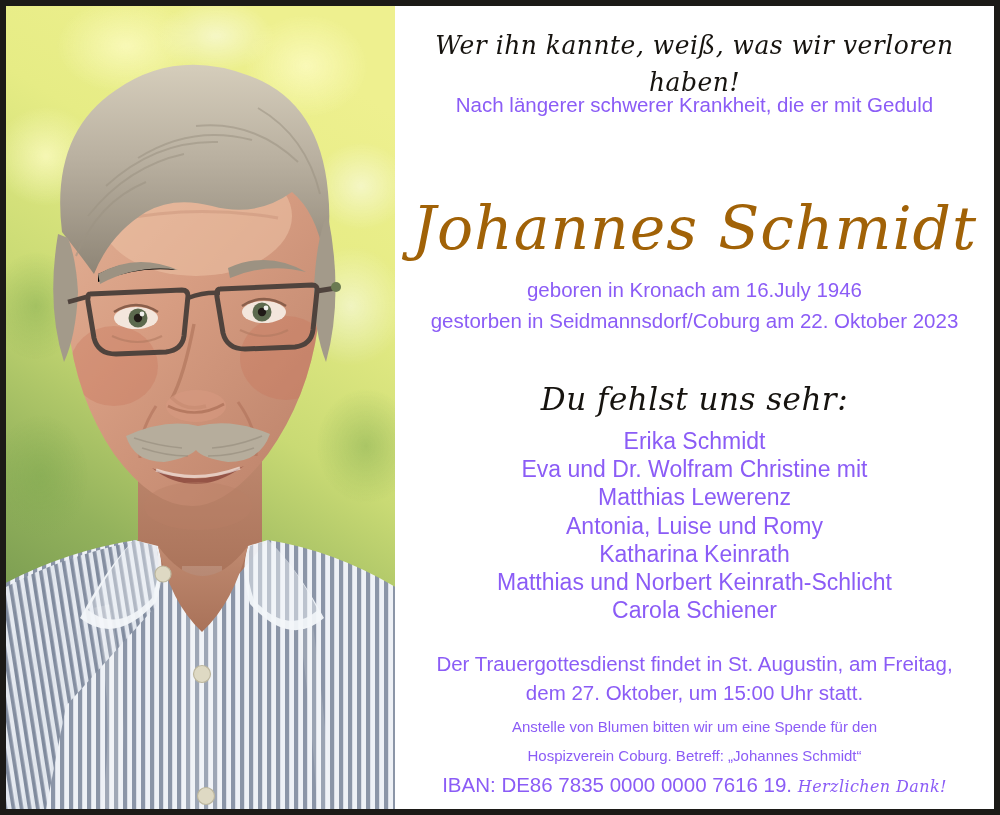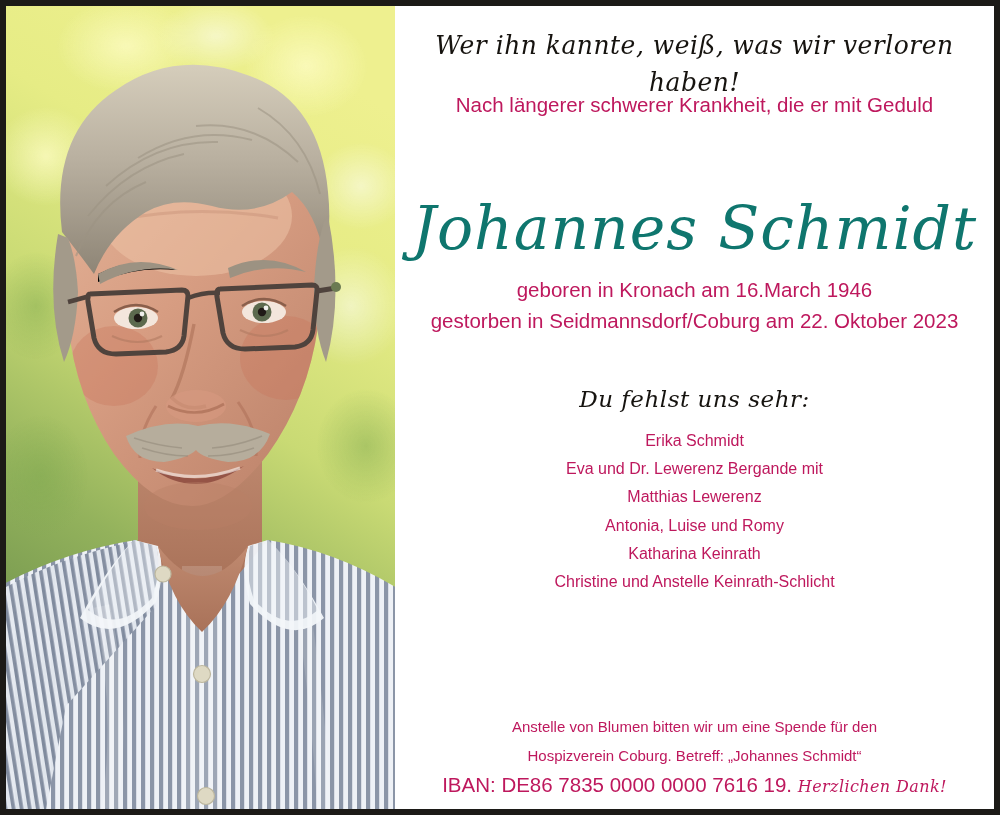--- a/index.html
+++ b/index.html
@@ -41,59 +41,59 @@
   }
   .script {
     font-family: "DejaVu Serif", serif;
     font-style: italic;
     font-weight: 400;
     letter-spacing: 0.5px;
     color: #16130f;
   }
   .sans {
     font-family: "Liberation Sans", sans-serif;
-    color: #be185d;
+    color: #8b5cf6;
   }
   .headline {
     position: absolute;
     top: 24px; left: 0; width: 100%;
     font-size: 25px;
     line-height: 34px;
     transform: scaleY(1.06);
   }
   .intro {
     position: absolute;
     top: 86px; left: 30px; width: 539px;
     font-size: 20.5px;
     line-height: 25.5px;
   }
   .bigname {
     position: absolute;
     top: 186px; left: 0; width: 100%;
     font-size: 60px;
     line-height: 72px;
     letter-spacing: 1px;
-    color: #0f766e;
+    color: #a16207;
   }
   .dates {
     position: absolute;
     top: 268px; left: 10px; width: 579px;
     font-size: 20.5px;
     line-height: 31px;
   }
   .missline {
     position: absolute;
     top: 378px; left: 0; width: 100%;
+    font-size: 31px;
+    line-height: 30px;
+  }
+  .survivors {
+    position: absolute;
+    top: 421px; left: 10px; width: 579px;
     font-size: 23px;
-    line-height: 30px;
-  }
-  .survivors {
-    position: absolute;
-    top: 421px; left: 10px; width: 579px;
-    font-size: 16px;
     line-height: 28.2px;
   }
   .service {
     position: absolute;
     top: 644px; left: 10px; width: 579px;
     font-size: 20.5px;
     line-height: 28.5px;
   }
   .donation {
     position: absolute;
@@ -302,35 +302,40 @@
 
     <div class="headline script">Wer ihn kannte, weiß, was wir verloren haben!</div>
 
     <div class="intro sans">
       <span class="nl">Nach längerer schwerer Krankheit, die er mit Geduld</span>
     </div>
 
     <div class="bigname script">Johannes Schmidt</div>
 
     <div class="dates sans">
-      <span class="nl">geboren in Kronach am 16.March 1946</span>
+      <span class="nl">geboren in Kronach am 16.July 1946</span>
       <span class="nl">gestorben in Seidmannsdorf/Coburg am 22. Oktober 2023</span>
     </div>
 
     <div class="missline script">Du fehlst uns sehr:</div>
 
     <div class="survivors sans">
       <span class="nl">Erika Schmidt</span>
-      <span class="nl">Eva und Dr. Lewerenz Bergande mit</span>
+      <span class="nl">Eva und Dr. Wolfram Christine mit</span>
       <span class="nl">Matthias Lewerenz</span>
       <span class="nl">Antonia, Luise und Romy</span>
       <span class="nl">Katharina Keinrath</span>
-      <span class="nl">Christine und Anstelle Keinrath-Schlicht</span>
-    </div>
-
+      <span class="nl">Matthias und Norbert Keinrath-Schlicht</span>
+      <span class="nl">Carola Schiener</span>
+    </div>
+
+    <div class="service sans">
+      <span class="nl">Der Trauergottesdienst findet in St. Augustin, am Freitag,</span>
+      <span class="nl">dem 27. Oktober, um 15:00 Uhr statt.</span>
+    </div>
 
     <div class="donation sans">
       <span class="nl">Anstelle von Blumen bitten wir um eine Spende für den</span>
       <span class="nl">Hospizverein Coburg. Betreff: „Johannes Schmidt“</span>
     </div>
 
     <div class="ibanline sans">
       <span>IBAN: DE86 7835 0000 0000 7616 19.</span>
       <span class="thanks">Herzlichen Dank!</span>
     </div>

